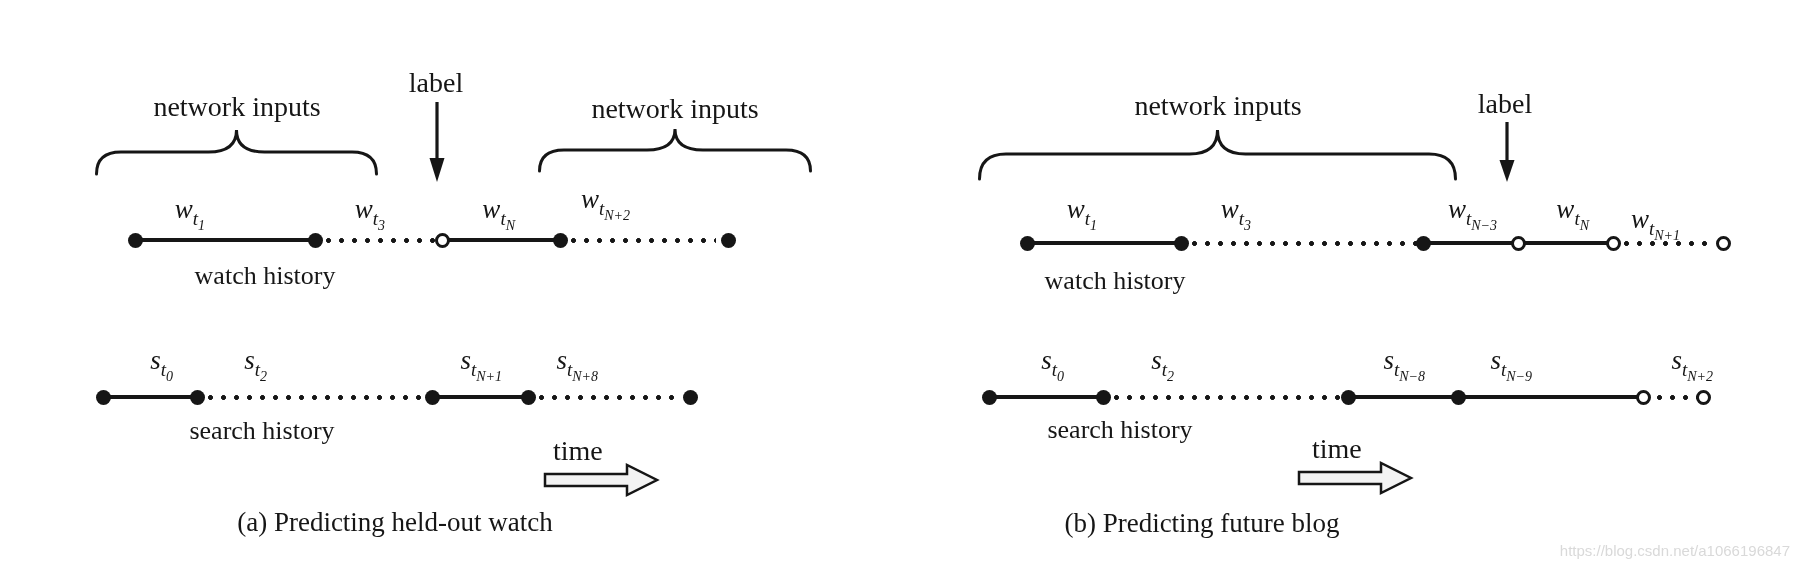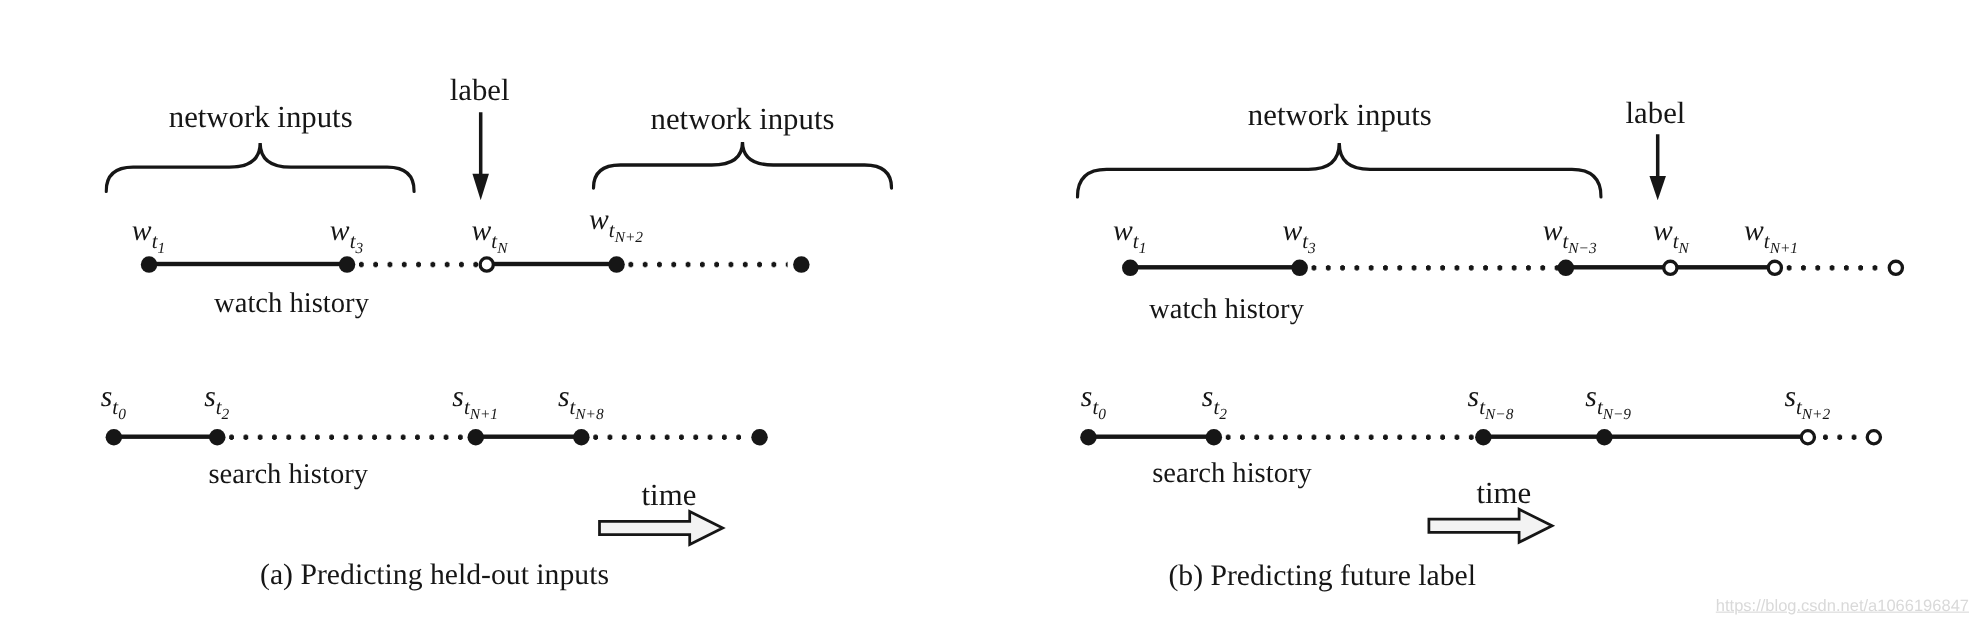--- a/index.html
+++ b/index.html
@@ -2,22 +2,22 @@
 <html><head>
 <meta charset="utf-8">
 <style>
   html,body{margin:0;padding:0;background:#ffffff;}
   #canvas{position:relative;width:1794px;height:570px;background:#ffffff;overflow:hidden;
           font-family:"Liberation Serif", serif;color:#161616;}
   .t{position:absolute;white-space:nowrap;color:#161616;}
   .ann{font-size:28px;text-align:center;}
   .hist{font-size:26px;text-align:center;}
   .cap{font-size:27px;text-align:center;}
-  .timew{font-size:28px;text-align:right;}
-  .nodeLabel{font-size:27px;font-style:italic;text-align:center;}
+  .timew{font-size:28px;text-align:left;}
+  .nodeLabel{font-size:27px;font-style:italic;text-align:right;}
   .nsub{font-size:19px;vertical-align:-7px;font-style:italic;}
   .nsub2{font-size:14px;vertical-align:-12px;font-style:italic;}
   .solid{position:absolute;height:4px;background:#161616;}
   .dotline{position:absolute;height:5px;background-image:radial-gradient(circle,#161616 2.2px,rgba(0,0,0,0) 2.5px);background-size:13px 5px;background-repeat:repeat-x;background-position:left center;}
   .dot{position:absolute;width:15px;height:15px;border-radius:50%;background:#161616;}
   .odot{position:absolute;width:15px;height:15px;border-radius:50%;background:#ffffff;border:3.6px solid #161616;box-sizing:border-box;}
   .svgabs{position:absolute;}
   .wm{position:absolute;font-family:"Liberation Sans",sans-serif;font-size:15px;color:#d9d9d9;text-align:right;}
 </style>
 </head>
@@ -95,21 +95,21 @@
     <div class="dot" style="left:682.5px;top:389.5px;"></div>
 
     <div class="t hist" style="left:142px;top:416px;width:240px;">search history</div>
 
     <div class="t timew" style="left:553px;top:435px;width:80px;">time</div>
 
     <svg class="svgabs" style="left:543px;top:462px;" width="118" height="36" viewBox="0 0 118 36">
       <polygon points="2,12 84,12 84,3 114,18 84,33 84,24 2,24" fill="#f3f3f3" stroke="#161616" stroke-width="2.5"></polygon>
     </svg>
 
-    <div class="t cap" style="left:175px;top:507px;width:440px;">(a) Predicting held-out inputs</div>
+    <div class="t cap" style="left:175px;top:507px;width:440px;">(a) Predicting held-out watch</div>
   </div>
 
   <div>
 
     <div class="t ann" style="left:1098px;top:90px;width:240px;">network inputs</div>
 
     <svg class="svgabs" style="left:978px;top:128px;" width="479" height="54" viewBox="0 0 479 54">
       <path d="M 1.5 51 Q 1.5 26 28 26 L 211.5 26 Q 239.5 26 239.5 2 Q 239.5 26 267.5 26 L 451 26 Q 477.5 26 477.5 51" fill="none" stroke="#161616" stroke-width="3" stroke-linecap="round"></path>
     </svg>
 
@@ -125,21 +125,21 @@
     </div>
     <div class="t nodeLabel" style="left:1111px;top:194px;width:140px;">
       <span>w</span><span class="nsub">t</span><span class="nsub2">3</span>
     </div>
     <div class="t nodeLabel" style="left:1357px;top:194px;width:140px;">
       <span>w</span><span class="nsub">t</span><span class="nsub2">N−3</span>
     </div>
     <div class="t nodeLabel" style="left:1449px;top:194px;width:140px;">
       <span>w</span><span class="nsub">t</span><span class="nsub2">N</span>
     </div>
-    <div class="t nodeLabel" style="left:1540px;top:194px;width:140px;">
+    <div class="t nodeLabel" style="left:1540px;top:204px;width:140px;">
       <span>w</span><span class="nsub">t</span><span class="nsub2">N+1</span>
     </div>
 
     <div class="solid" style="left:1027px;top:241px;width:154px;"></div>
     <div class="dotline" style="left:1188px;top:241px;width:229px;"></div>
     <div class="solid" style="left:1423px;top:241px;width:190px;"></div>
     <div class="dotline" style="left:1620px;top:241px;width:92px;"></div>
     <div class="dot" style="left:1019.5px;top:235.5px;"></div>
     <div class="dot" style="left:1173.5px;top:235.5px;"></div>
     <div class="dot" style="left:1415.5px;top:235.5px;"></div>
@@ -177,18 +177,18 @@
     <div class="odot" style="left:1695.5px;top:389.5px;"></div>
 
     <div class="t hist" style="left:1000px;top:415px;width:240px;">search history</div>
 
     <div class="t timew" style="left:1312px;top:433px;width:80px;">time</div>
 
     <svg class="svgabs" style="left:1297px;top:460px;" width="118" height="36" viewBox="0 0 118 36">
       <polygon points="2,12 84,12 84,3 114,18 84,33 84,24 2,24" fill="#f3f3f3" stroke="#161616" stroke-width="2.5"></polygon>
     </svg>
 
-    <div class="t cap" style="left:982px;top:508px;width:440px;">(b) Predicting future label</div>
+    <div class="t cap" style="left:982px;top:508px;width:440px;">(b) Predicting future blog</div>
   </div>
 
-  <div class="wm" style="left:1490px;top:542px;width:300px;text-decoration:underline;">https://blog.csdn.net/a1066196847</div>
+  <div class="wm" style="left:1490px;top:542px;width:300px;">https://blog.csdn.net/a1066196847</div>
 
 </div>
 
 </body></html>

